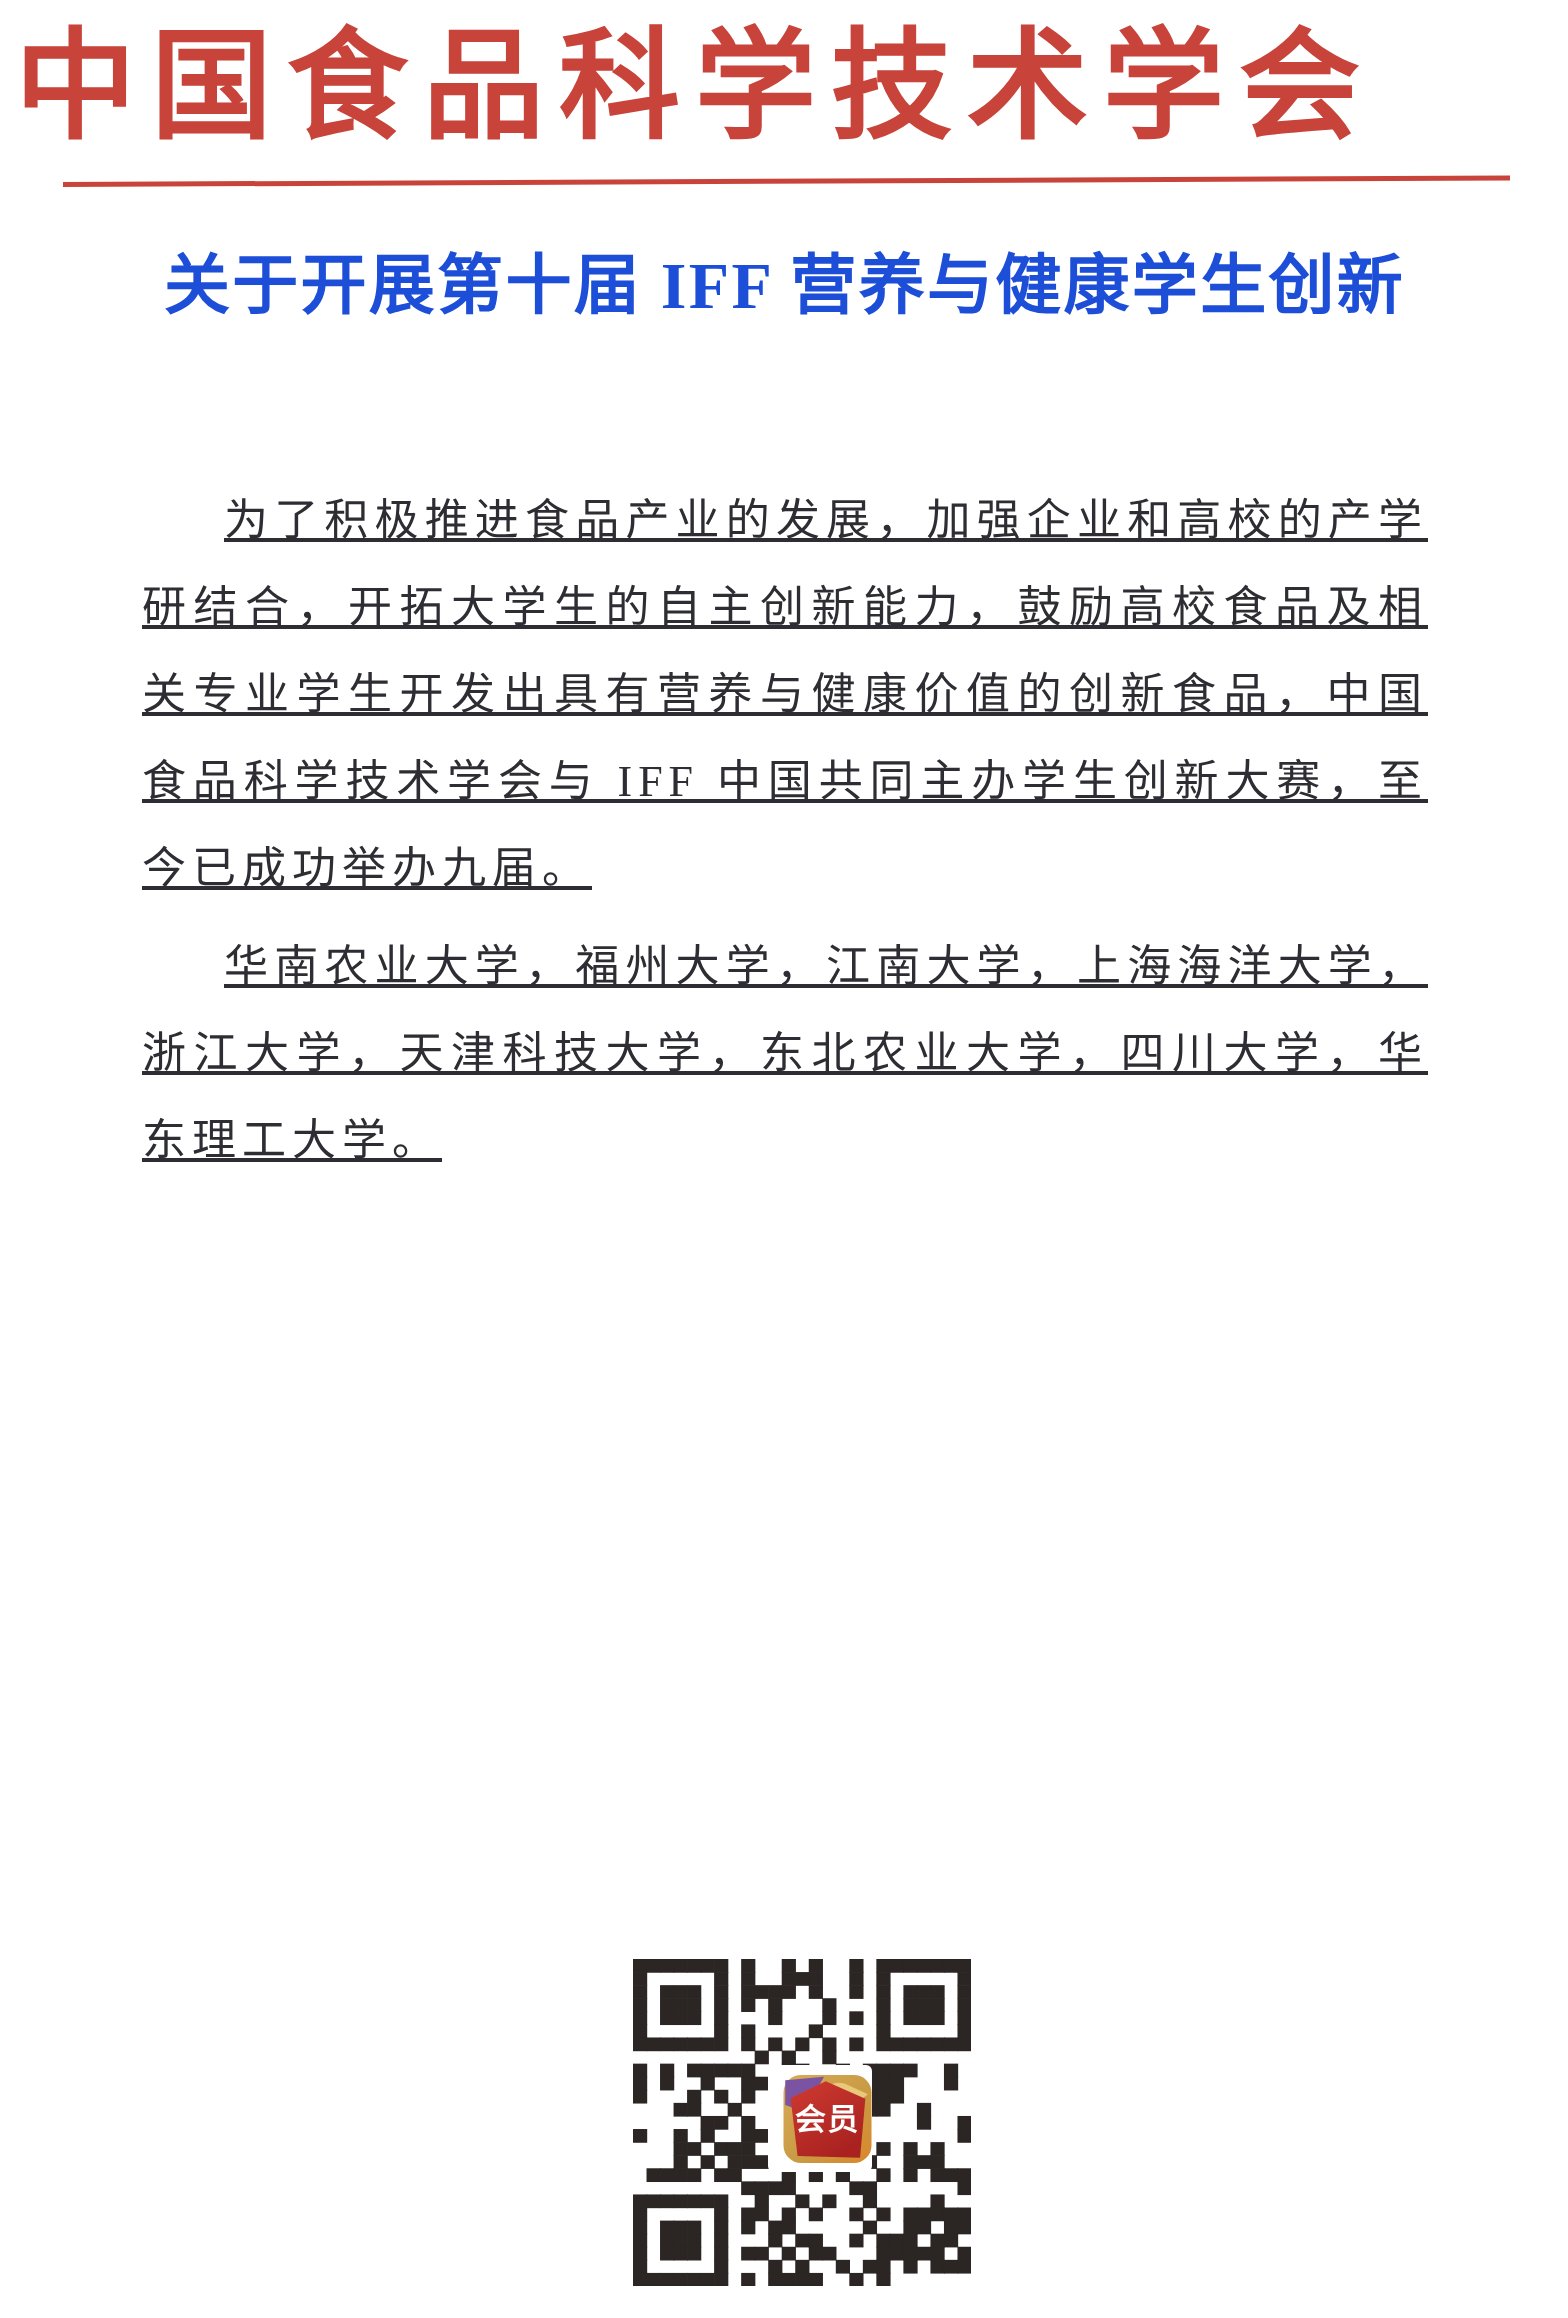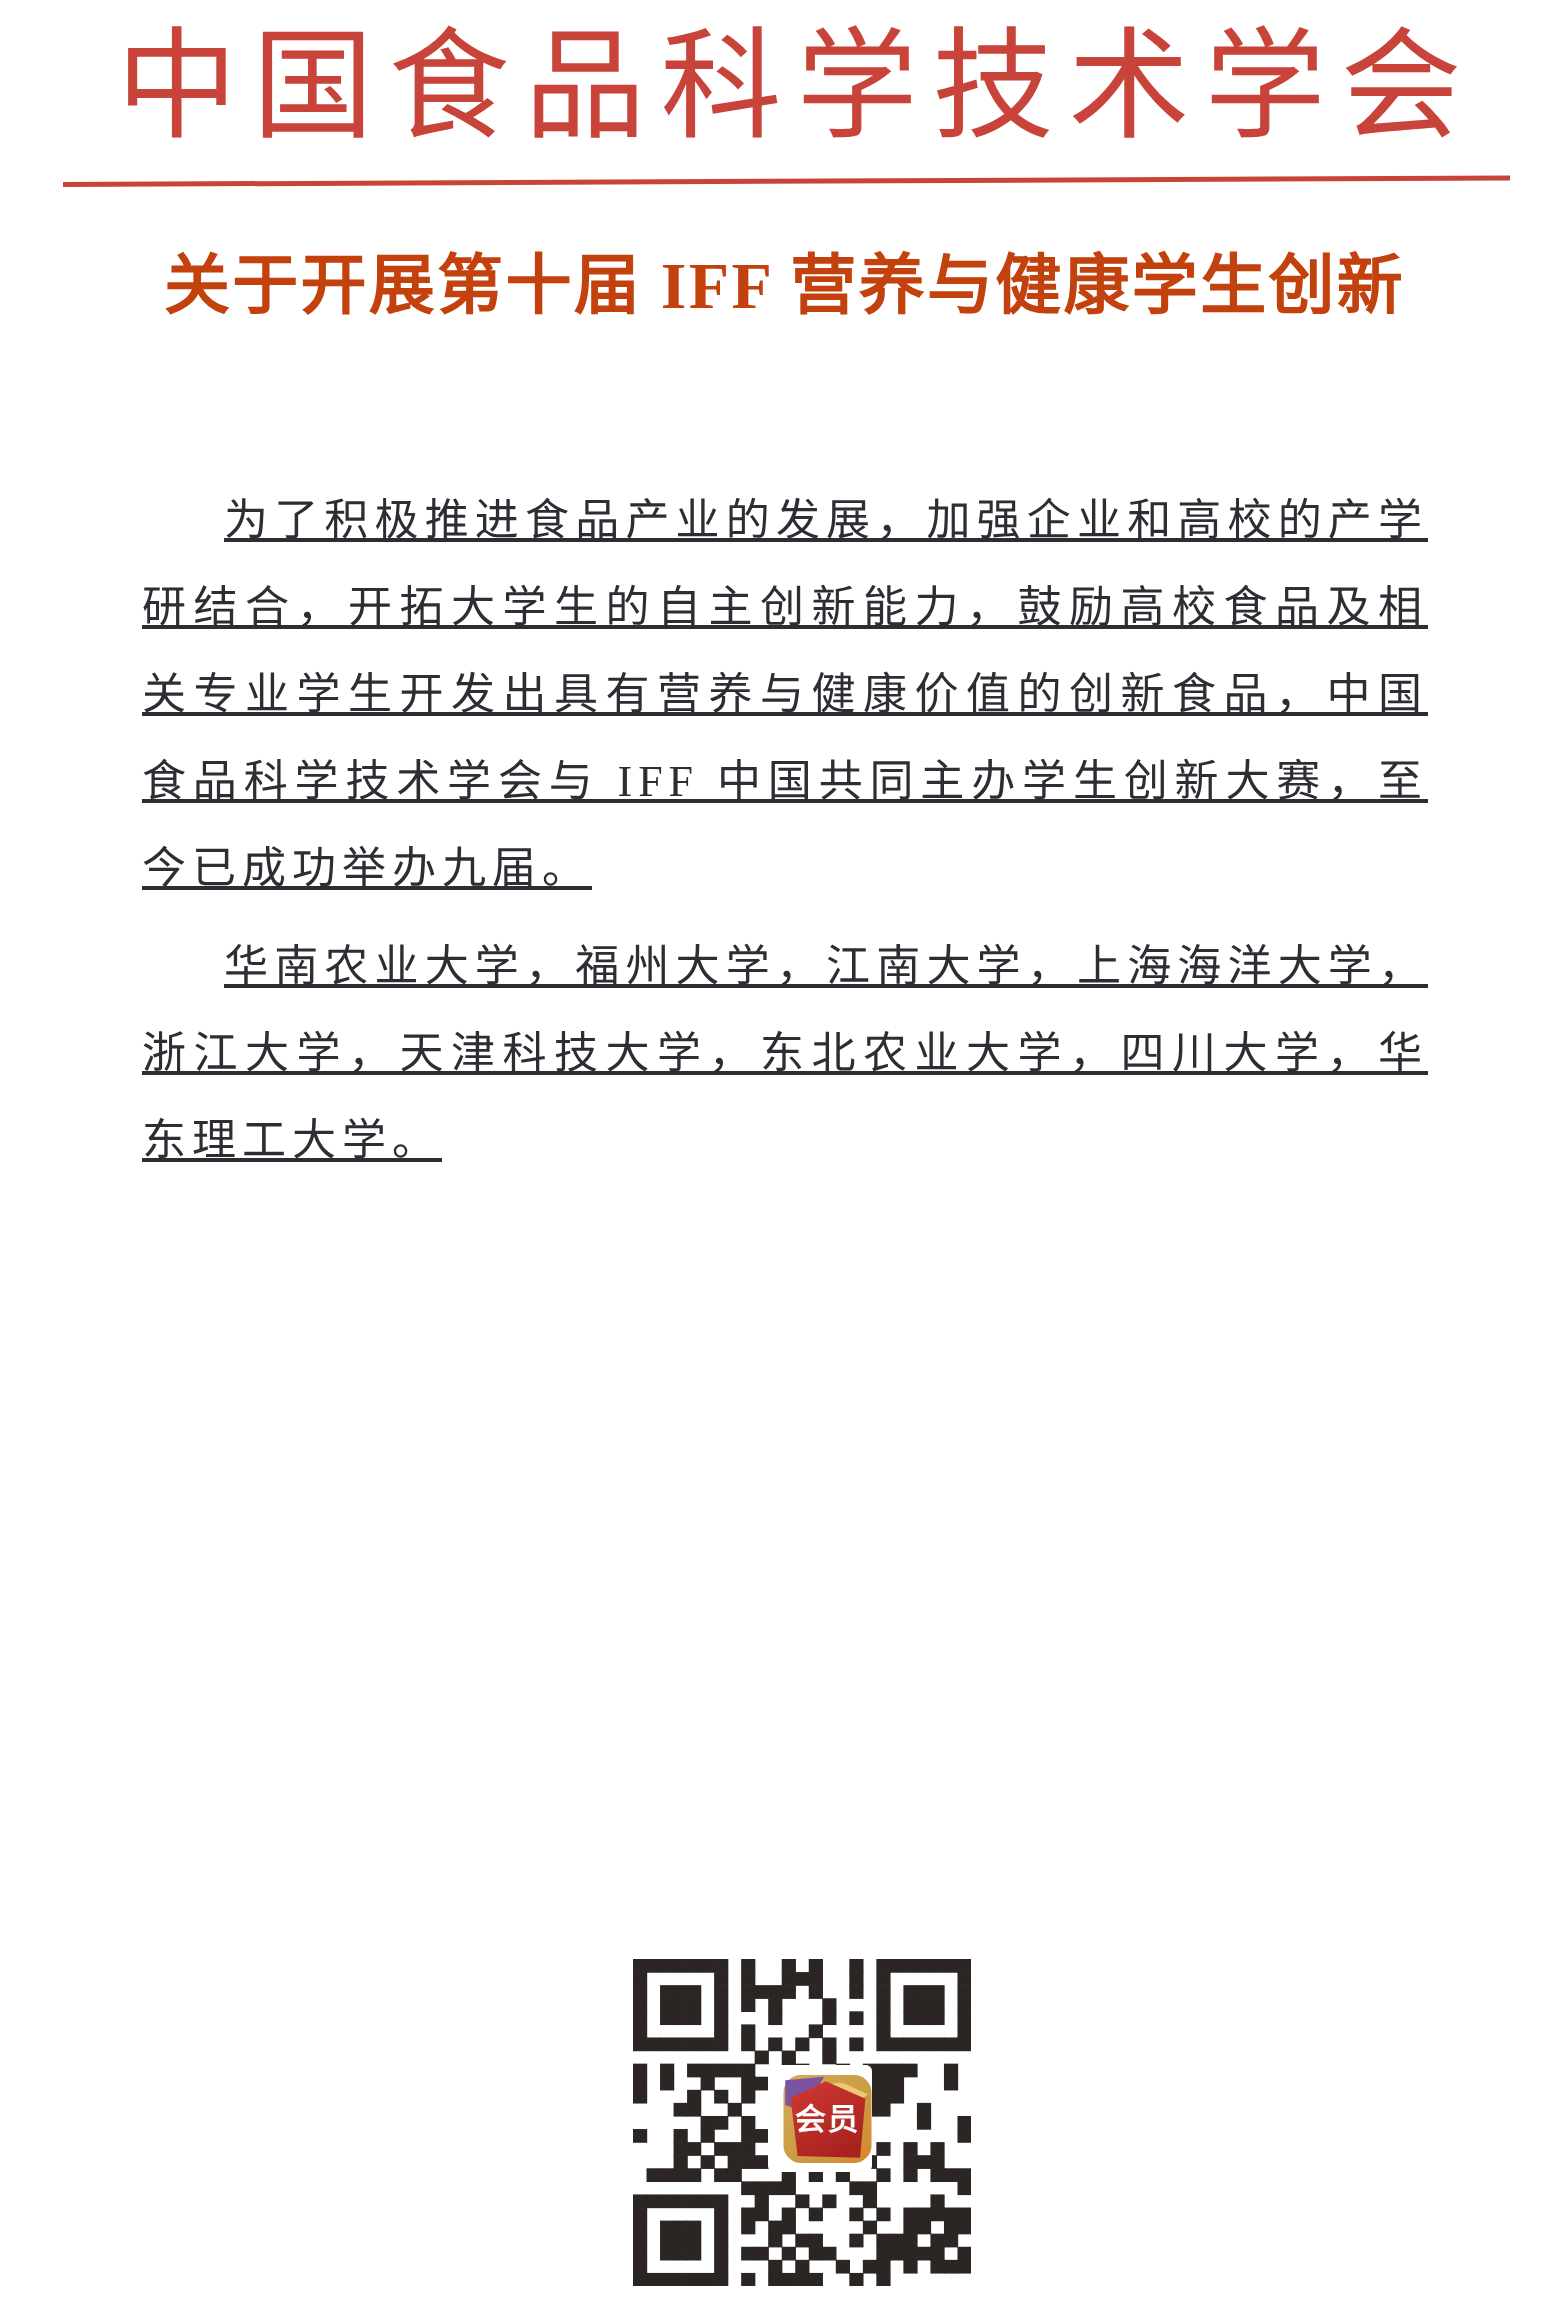--- a/index.html
+++ b/index.html
@@ -12,40 +12,39 @@
   html,body{margin:0;padding:0;background:#e9e9e9;}
   .page{
     position:relative;
     width:1569px;height:2319px;
     background:#ffffff;
     overflow:hidden;
     font-family:"Liberation Serif","DejaVu Serif",serif;
   }
   .org-title{
     position:absolute;top:7.6px;left:0;right:0;
-    text-align:center;
     font-size:121px;line-height:159px;
-    letter-spacing:15px;padding-left:24px;
+    letter-spacing:15px;padding-left:15px;
     color:var(--accent-red,#c8443a);
-    font-weight:400;
+    font-weight:700;
     white-space:nowrap;
   }
   .red-rule{
     position:absolute;top:182px;left:63px;width:1447px;height:4.5px;
     background:var(--accent-red,#c8443a);
     transform:rotate(-0.26deg);
     transform-origin:left center;
   }
   .doc-title{
     position:absolute;top:241px;left:0;right:0;
     text-align:center;
     font-size:66px;line-height:89px;
     font-weight:700;
     letter-spacing:2.3px;
-    color:#c2410c;
+    color:#1d4ed8;
   }
   .body-text{
     position:absolute;top:477px;left:142px;width:1286px;
     font-size:44px;line-height:87px;
     letter-spacing:6px;
     text-align:justify;
     color:var(--body-text,#2e2d33);
     text-decoration:underline;
   }
   .body-text p{

